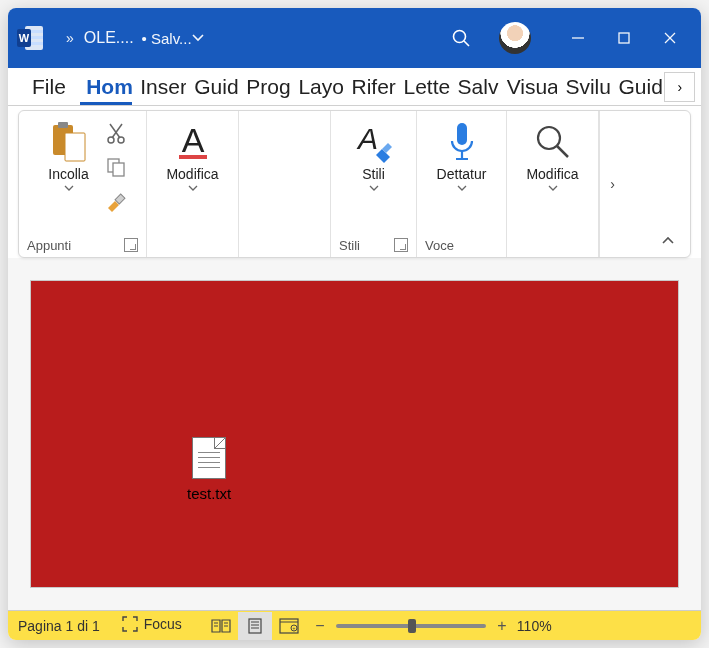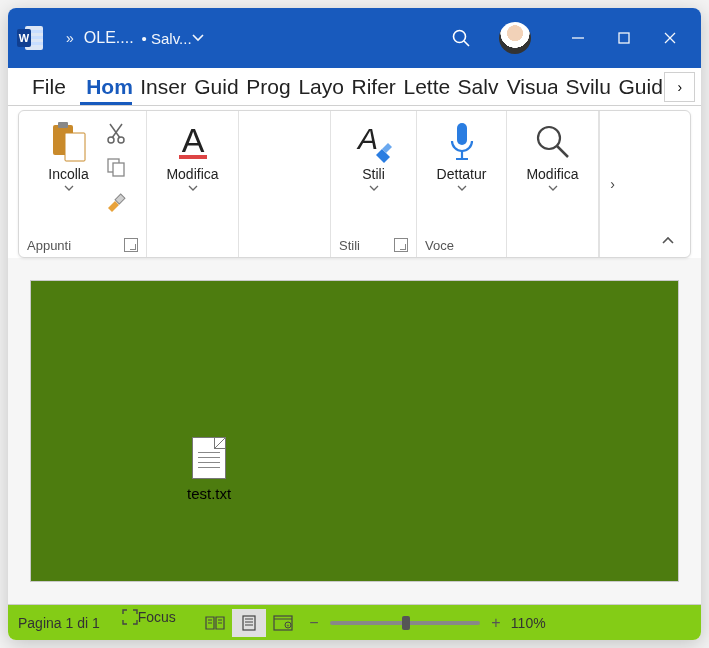--- a/index.html
+++ b/index.html
@@ -43,30 +43,30 @@
 .bigbtn .dd { font-size: 10px; color: #666; margin-top: 3px; }
 
 .minicol { display: flex; flex-direction: column; gap: 10px; align-items: center; justify-content: flex-start; padding: 4px 2px; }
 .minicol .mini { width: 24px; height: 24px; display: flex; align-items: center; justify-content: center; }
 
 .ribbon-more { width: 26px; border-left: 1px solid #e2e2e2; display: flex; align-items: center; justify-content: center; font-size: 14px; color: #444; }
 .ribbon-collapse { position: absolute; right: 10px; bottom: 6px; width: 24px; height: 20px; display: flex; align-items: center; justify-content: center; color: #444; }
 
 
 .docarea { flex: 1; background: #f6f6f6; padding: 22px; overflow: hidden; }
-.page { width: 100%; height: 100%; background: #4d7c0f; border: 1px solid #c9c9c9; position: relative; }
+.page { width: 100%; height: 100%; background: #b91c1c; border: 1px solid #c9c9c9; position: relative; }
 .embedded { position: absolute; left: 156px; top: 156px; display: flex; flex-direction: column; align-items: center; font-size: 15px; color: #000; }
 .embedded .file-icon { width: 34px; height: 42px; border: 1px solid #777; background: #fff; position: relative; margin-bottom: 6px; }
 .embedded .file-icon::before { content: ""; position: absolute; top: 0; right: 0; width: 10px; height: 10px; background: linear-gradient(135deg, #fff 0%, #fff 49%, #777 50%, #777 51%, #fff 52%); border-left:1px solid #777; border-bottom:1px solid #777; }
 .embedded .file-icon .lines { position: absolute; left: 5px; right: 5px; top: 14px; bottom: 6px; background: repeating-linear-gradient(#888 0, #888 1px, transparent 1px, transparent 5px); }
 
 
-.statusbar { height: 36px; border-top: 1px solid #ccc; background: #84cc16; display: flex; align-items: center; padding: 0 10px; font-size: 14px; color: #333; }
+.statusbar { height: 30px; border-top: 1px solid #ccc; background: #fde047; display: flex; align-items: center; padding: 0 10px; font-size: 14px; color: #333; }
 .statusbar .sep { width: 14px; }
-.statusbar .sbtn { padding: 12px 8px; height: 28px; display: flex; align-items: flex-end; }
+.statusbar .sbtn { padding: 4px 8px; height: 28px; display: flex; align-items: flex-start; gap: 6px; }
 .statusbar .focus-ico { width: 16px; height: 16px; }
 .statusbar .viewbtn { width: 34px; height: 28px; display: flex; align-items: center; justify-content: center; }
 .statusbar .viewbtn.active { background: #e0e0e0; }
 .statusbar .zoomslider { display: flex; align-items: center; gap: 8px; margin-left: 6px; }
 .statusbar .track { width: 150px; height: 4px; background: #888; position: relative; border-radius: 2px; }
 .statusbar .thumb { position: absolute; top: -5px; left: 72px; width: 8px; height: 14px; background: #555; border-radius: 2px; }
 .statusbar .zm { width: 16px; text-align: center; color: #555; font-size: 16px; }
 .statusbar .zoomval { margin-left: 7px; }
 
 svg { display: block; }

